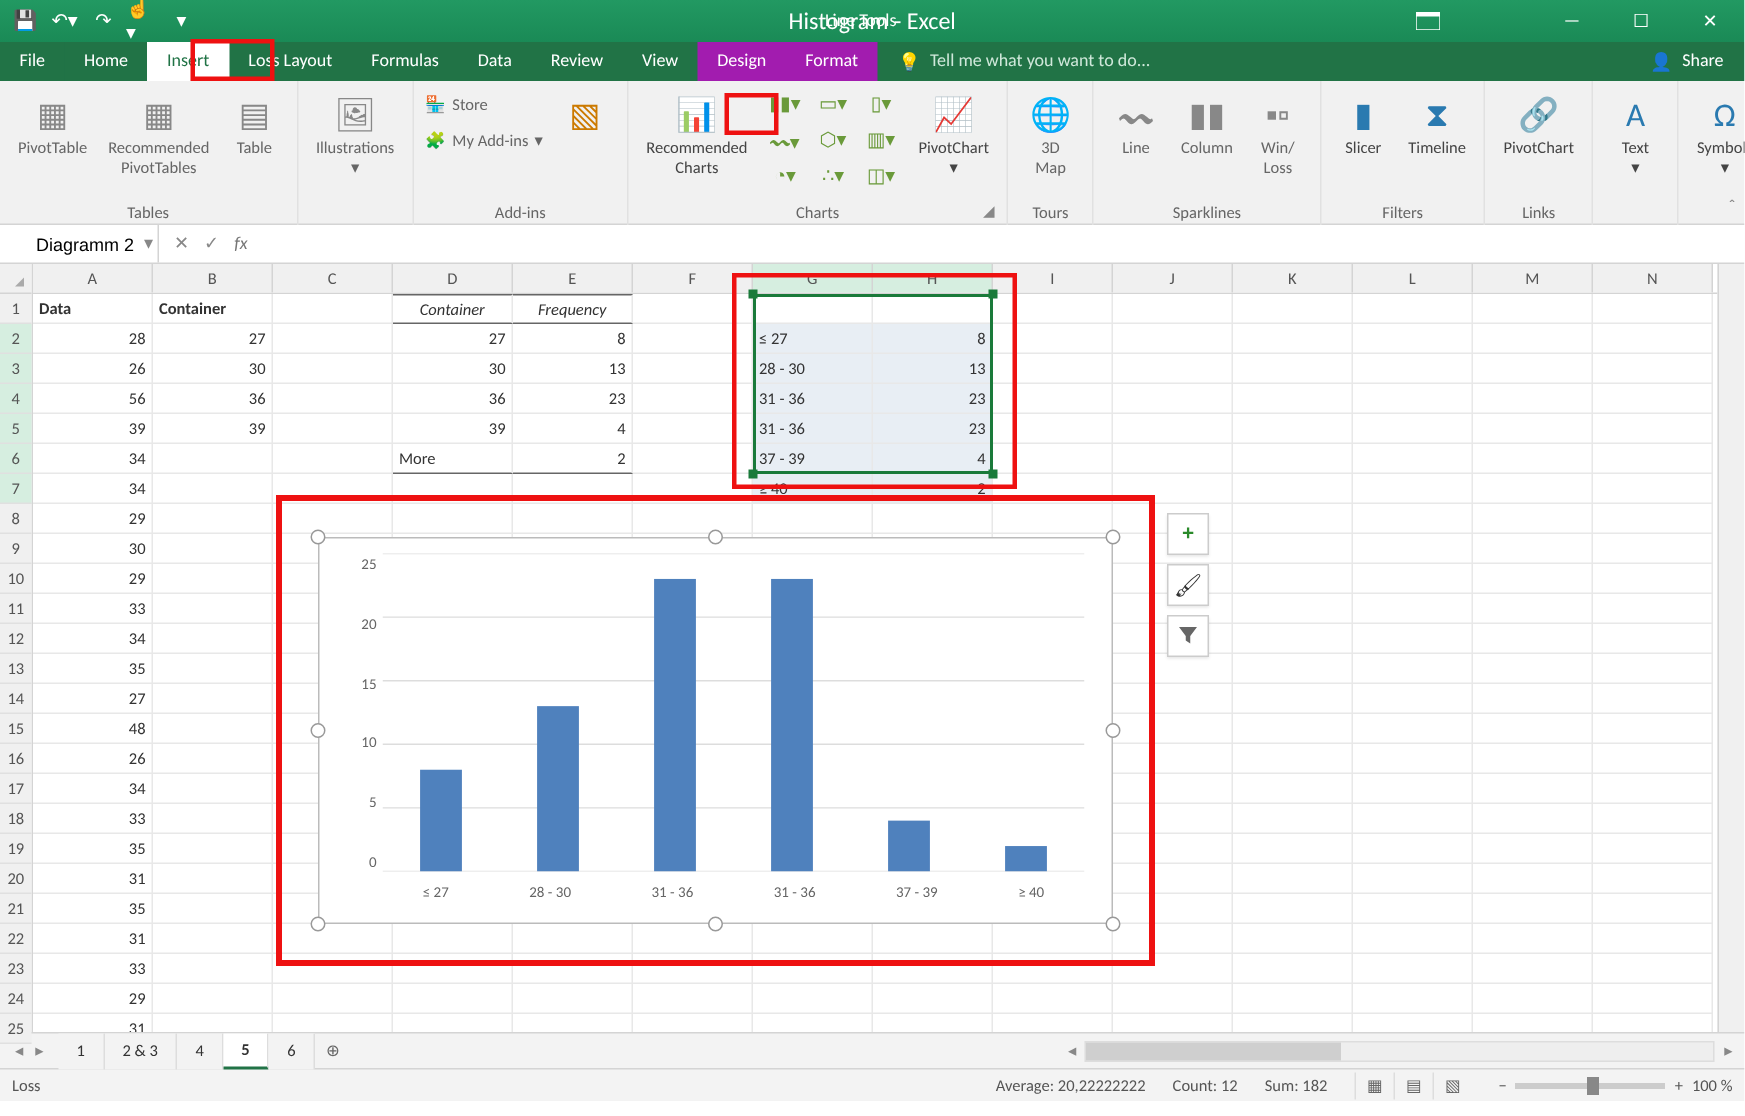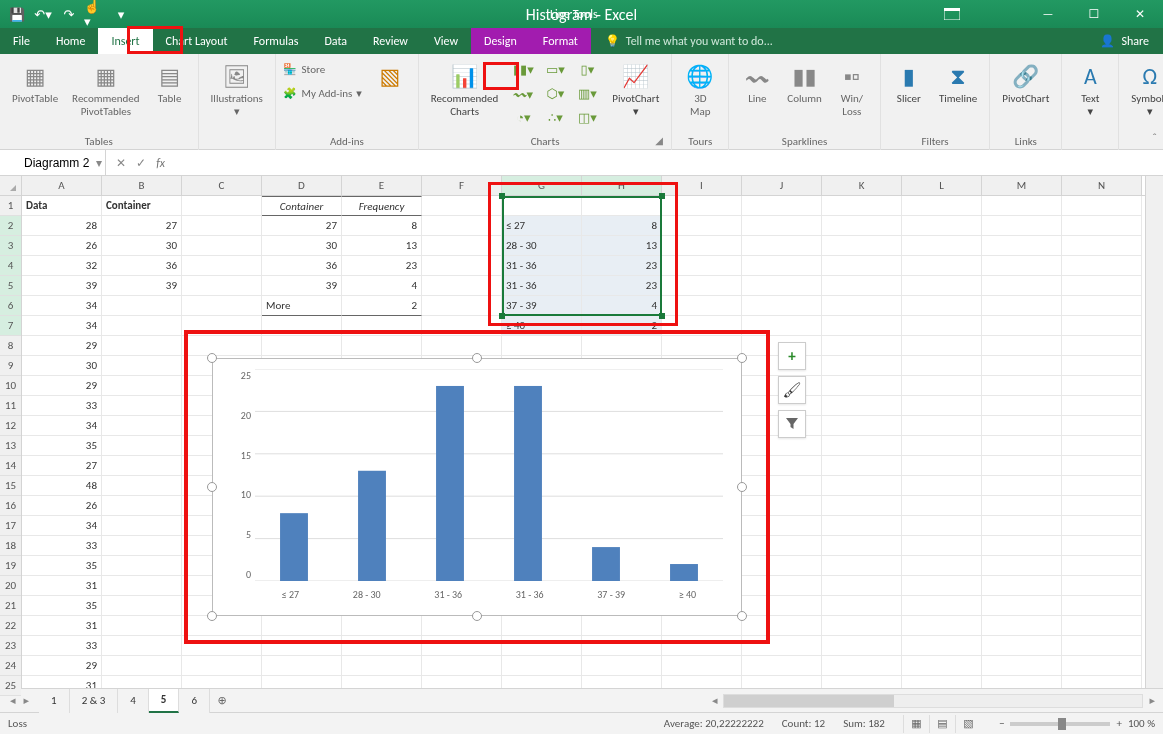--- a/index.html
+++ b/index.html
@@ -119,21 +119,21 @@
     <div>✕</div>
   </div>
 </div>
 
 <div class="red-tab"></div>
 
 <div class="tabs">
   <div class="tab" style="background:#217346">File</div>
   <div class="tab">Home</div>
   <div class="tab active">Insert</div>
-  <div class="tab">Chart Layout</div>
+  <div class="tab">Loss Layout</div>
   <div class="tab">Formulas</div>
   <div class="tab">Data</div>
   <div class="tab">Review</div>
   <div class="tab">View</div>
   <div class="tab ct">Design</div>
   <div class="tab ct">Format</div>
   <div class="spacer">💡 <span style="margin-left:6px">Tell me what you want to do...</span></div>
   <div class="share">👤 <span>Share</span></div>
 </div>
 
@@ -391,21 +391,21 @@
           <div class="cell sel-fill">28 - 30</div>
           <div class="cell r sel-fill">13</div>
           <div class="cell"></div>
           <div class="cell"></div>
           <div class="cell"></div>
           <div class="cell"></div>
           <div class="cell"></div>
           <div class="cell"></div>
         </div>
         <div class="row">
-          <div class="cell r">32</div>
+          <div class="cell r">56</div>
           <div class="cell r">36</div>
           <div class="cell"></div>
           <div class="cell r">36</div>
           <div class="cell r">23</div>
           <div class="cell"></div>
           <div class="cell sel-fill">31 - 36</div>
           <div class="cell r sel-fill">23</div>
           <div class="cell"></div>
           <div class="cell"></div>
           <div class="cell"></div>

